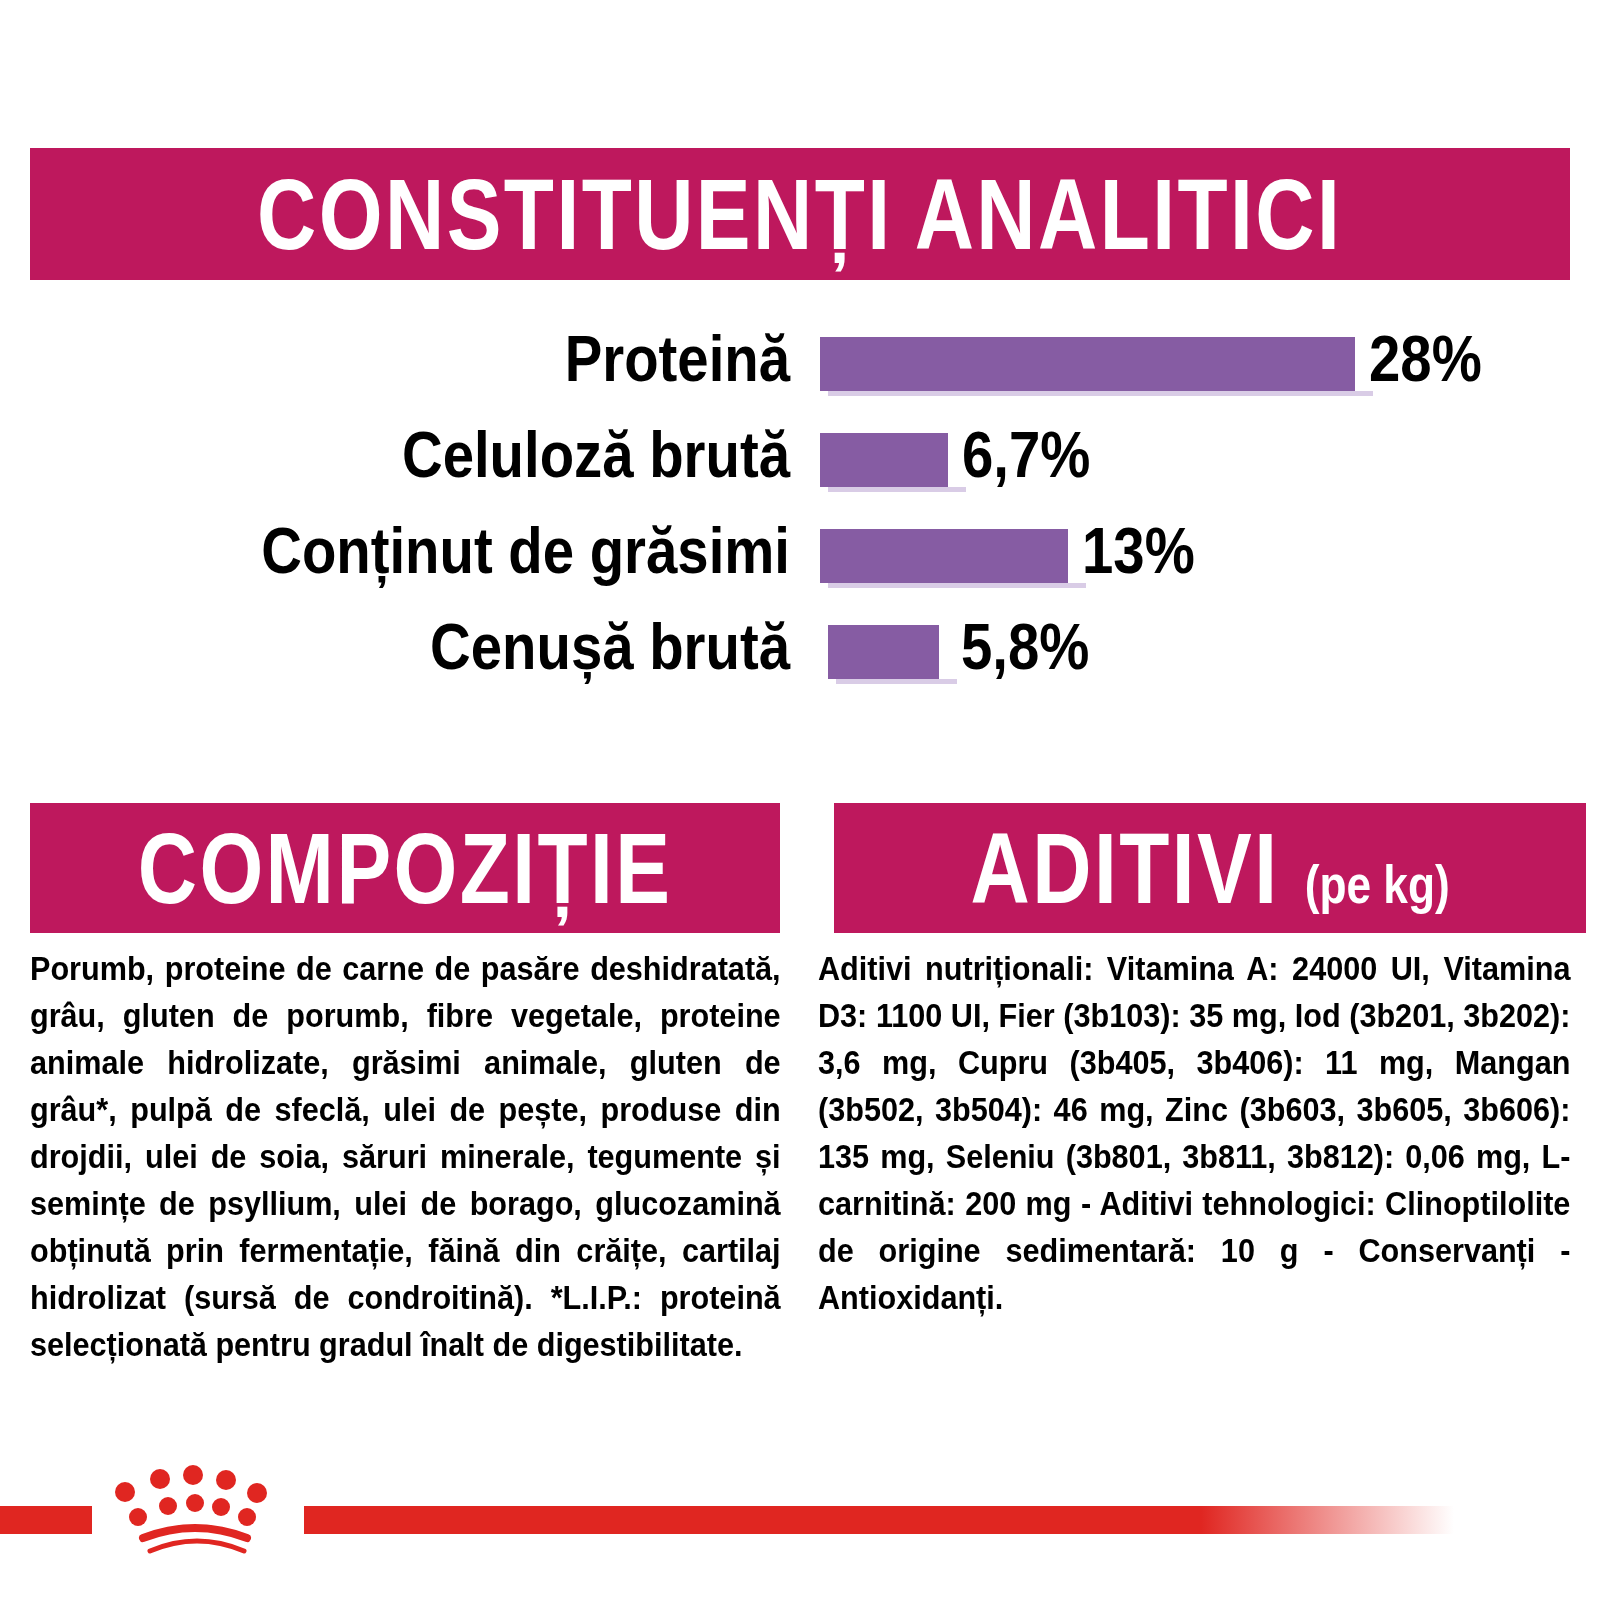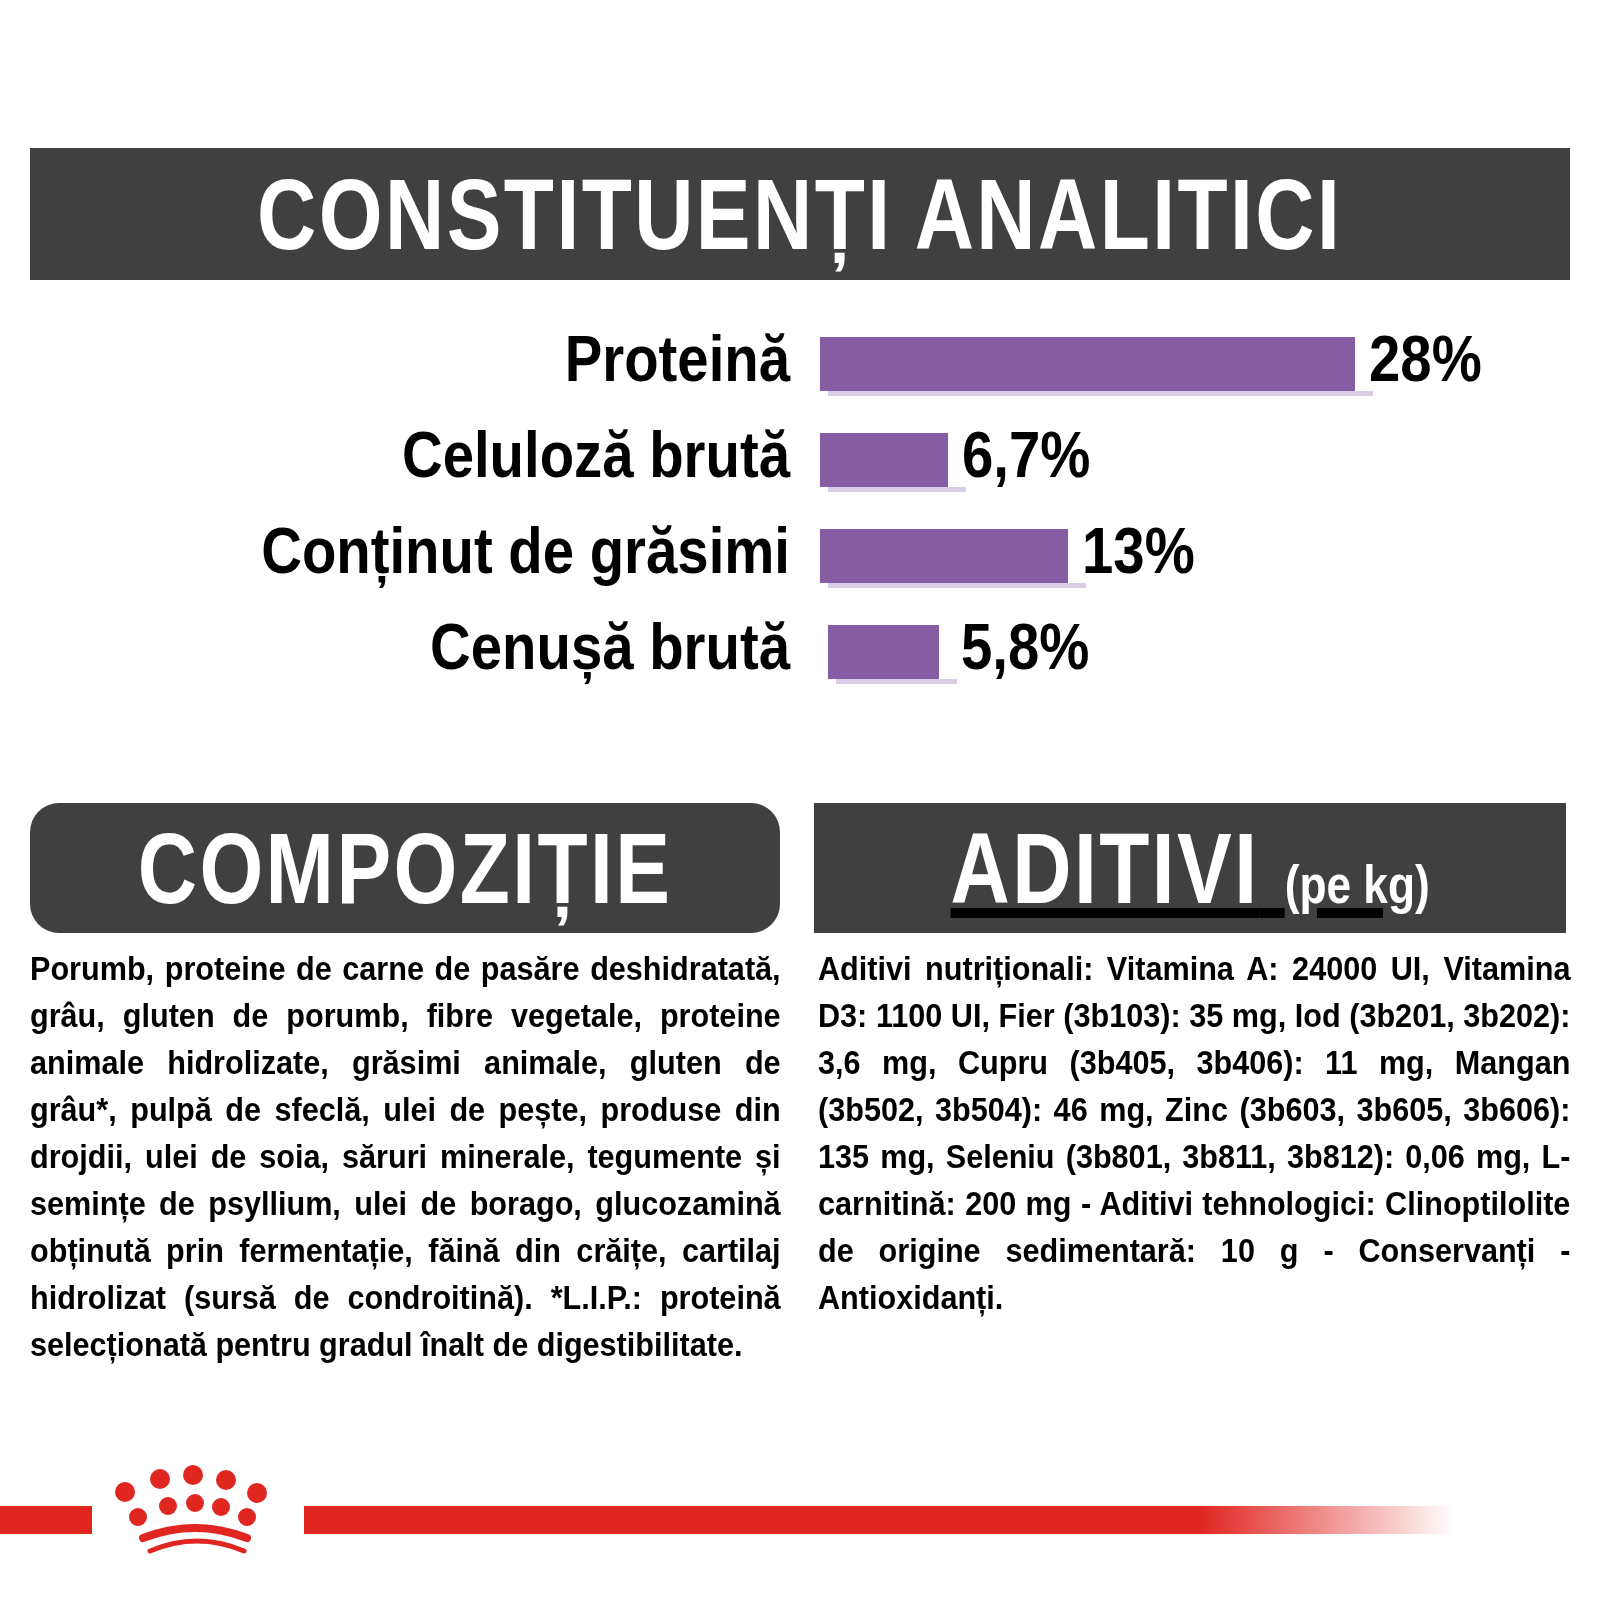--- a/index.html
+++ b/index.html
@@ -3,26 +3,26 @@
 <meta charset="utf-8">
 <style>
   html,body { margin:0; padding:0; background:#ffffff; }
   .canvas {
     position:relative; width:1600px; height:1600px; background:#ffffff;
     overflow:hidden;
     font-family:"Liberation Sans","DejaVu Sans",sans-serif;
     color:#000;
   }
   .banner {
-    position:absolute; background:#404040;
+    position:absolute; background:#be185d;
     display:flex; align-items:center; justify-content:center;
   }
   .banner-main { left:30px; top:148px; width:1540px; height:132px; }
-  .banner-comp { left:30px; top:803px; width:750px; height:130px;border-radius:29px; }
-  .banner-adit { left:814px; top:803px; width:752px; height:130px;text-decoration:underline; }
+  .banner-comp { left:30px; top:803px; width:750px; height:130px; }
+  .banner-adit { left:834px; top:803px; width:752px; height:130px; }
   .banner-text {
     color:#fff; font-weight:bold; font-size:100px; letter-spacing:3px;
     white-space:nowrap; transform:scaleX(0.82); transform-origin:center center;
     line-height:1;
   }
   .banner-suffix { font-size:54px; letter-spacing:0; font-weight:bold; }
   .chart-row {
     position:absolute; left:30px; width:1540px; height:54px;
     display:flex; align-items:flex-end;
   }

